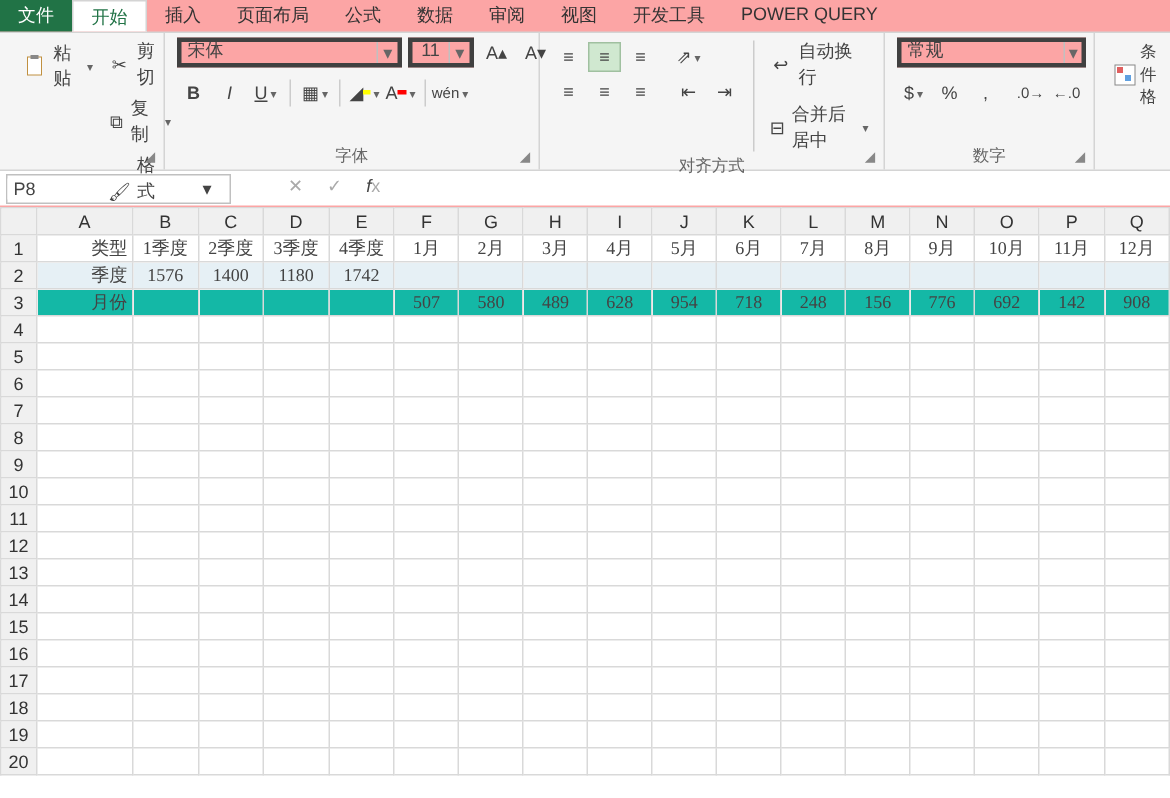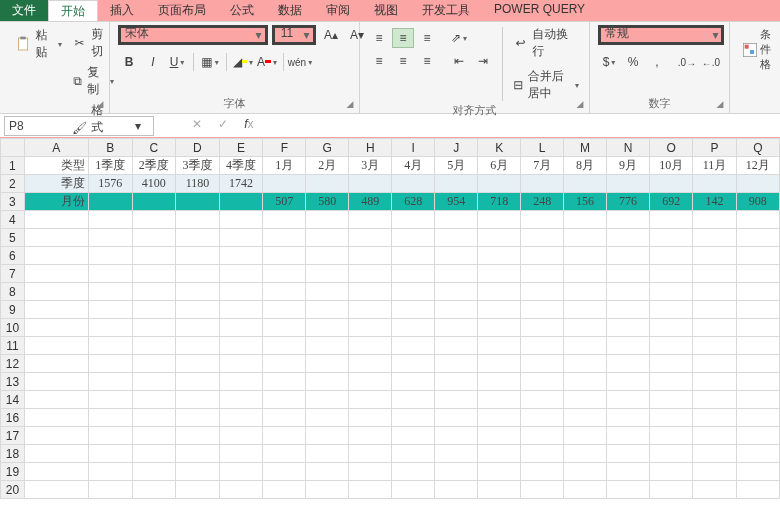--- a/index.html
+++ b/index.html
@@ -267,21 +267,21 @@
           <td class="data">8月</td>
           <td class="data">9月</td>
           <td class="data">10月</td>
           <td class="data">11月</td>
           <td class="data">12月</td>
         </tr>
         <tr class="row2">
           <th class="rowhdr">2</th>
           <td class="label">季度</td>
           <td class="data">1576</td>
-          <td class="data">4100</td>
+          <td class="data">1400</td>
           <td class="data">1180</td>
           <td class="data">1742</td>
           <td class="data"></td>
           <td class="data"></td>
           <td class="data"></td>
           <td class="data"></td>
           <td class="data"></td>
           <td class="data"></td>
           <td class="data"></td>
           <td class="data"></td>
@@ -524,20 +524,40 @@
           <td class=""></td>
           <td class=""></td>
           <td class=""></td>
           <td class=""></td>
           <td class=""></td>
           <td class=""></td>
           <td class=""></td>
           <td class=""></td>
         </tr>
         <tr class="">
+          <th class="rowhdr">15</th>
+          <td class=""></td>
+          <td class=""></td>
+          <td class=""></td>
+          <td class=""></td>
+          <td class=""></td>
+          <td class=""></td>
+          <td class=""></td>
+          <td class=""></td>
+          <td class=""></td>
+          <td class=""></td>
+          <td class=""></td>
+          <td class=""></td>
+          <td class=""></td>
+          <td class=""></td>
+          <td class=""></td>
+          <td class=""></td>
+          <td class=""></td>
+        </tr>
+        <tr class="">
           <th class="rowhdr">16</th>
           <td class=""></td>
           <td class=""></td>
           <td class=""></td>
           <td class=""></td>
           <td class=""></td>
           <td class=""></td>
           <td class=""></td>
           <td class=""></td>
           <td class=""></td>

